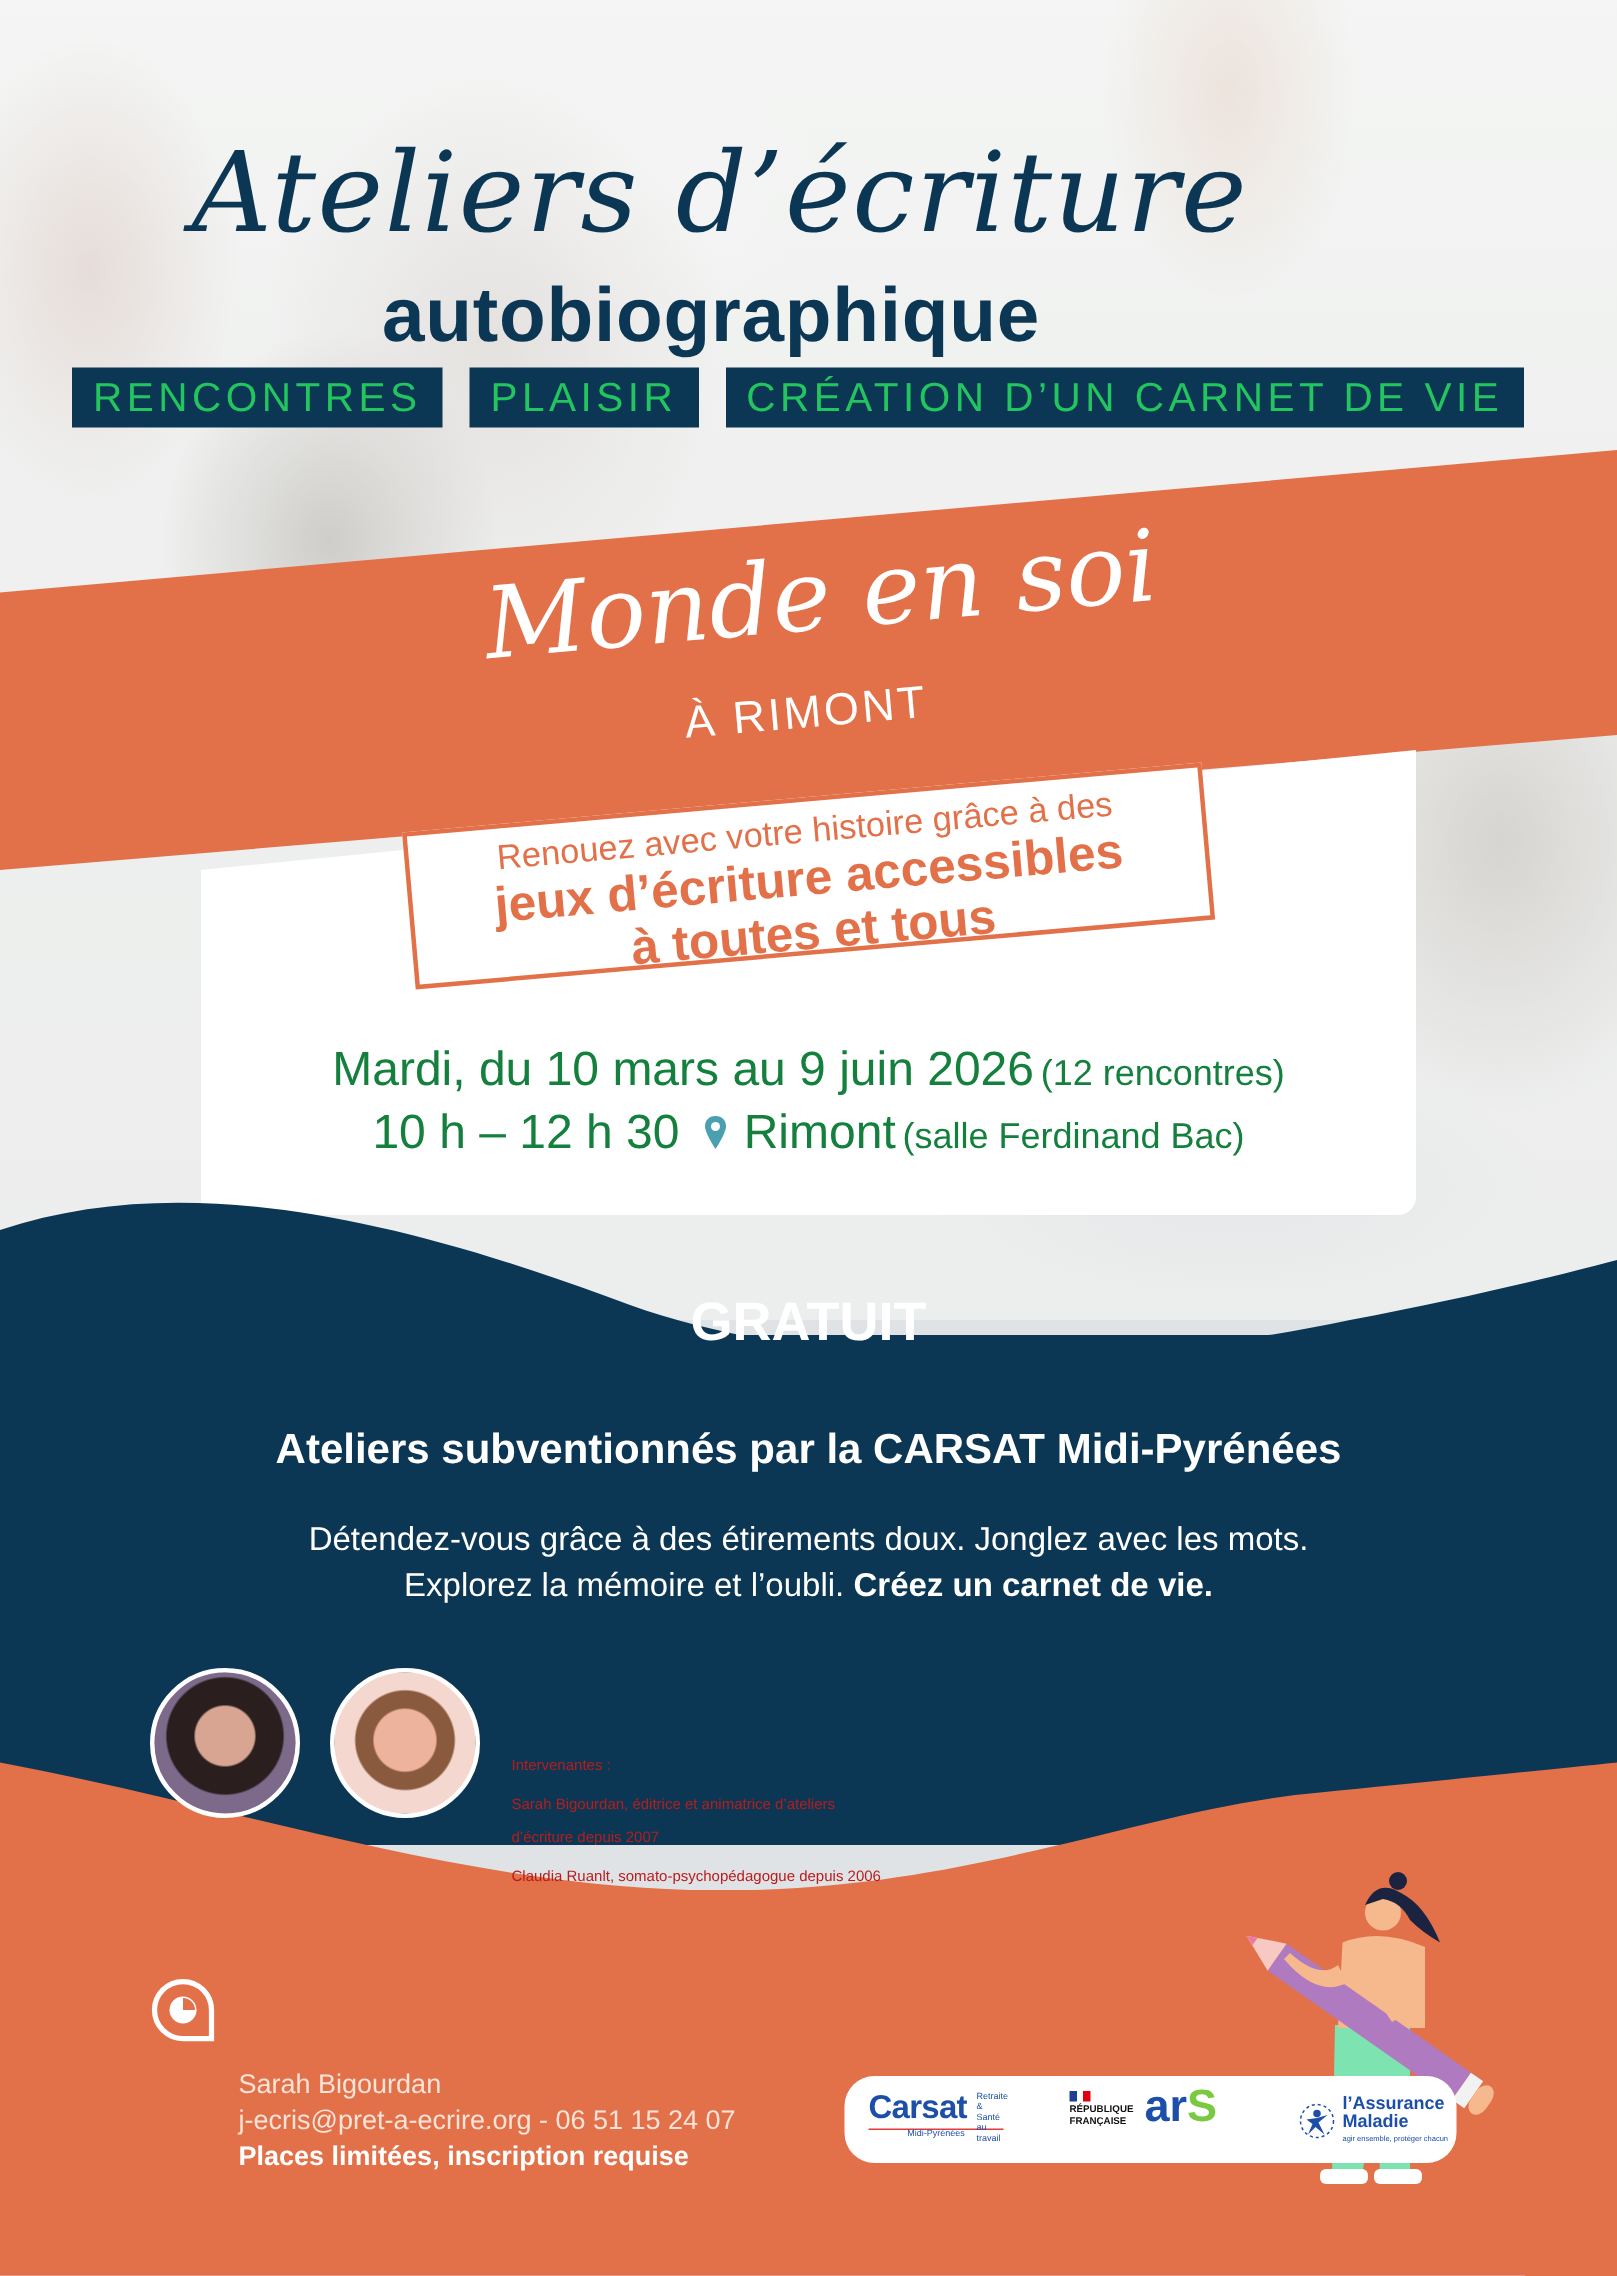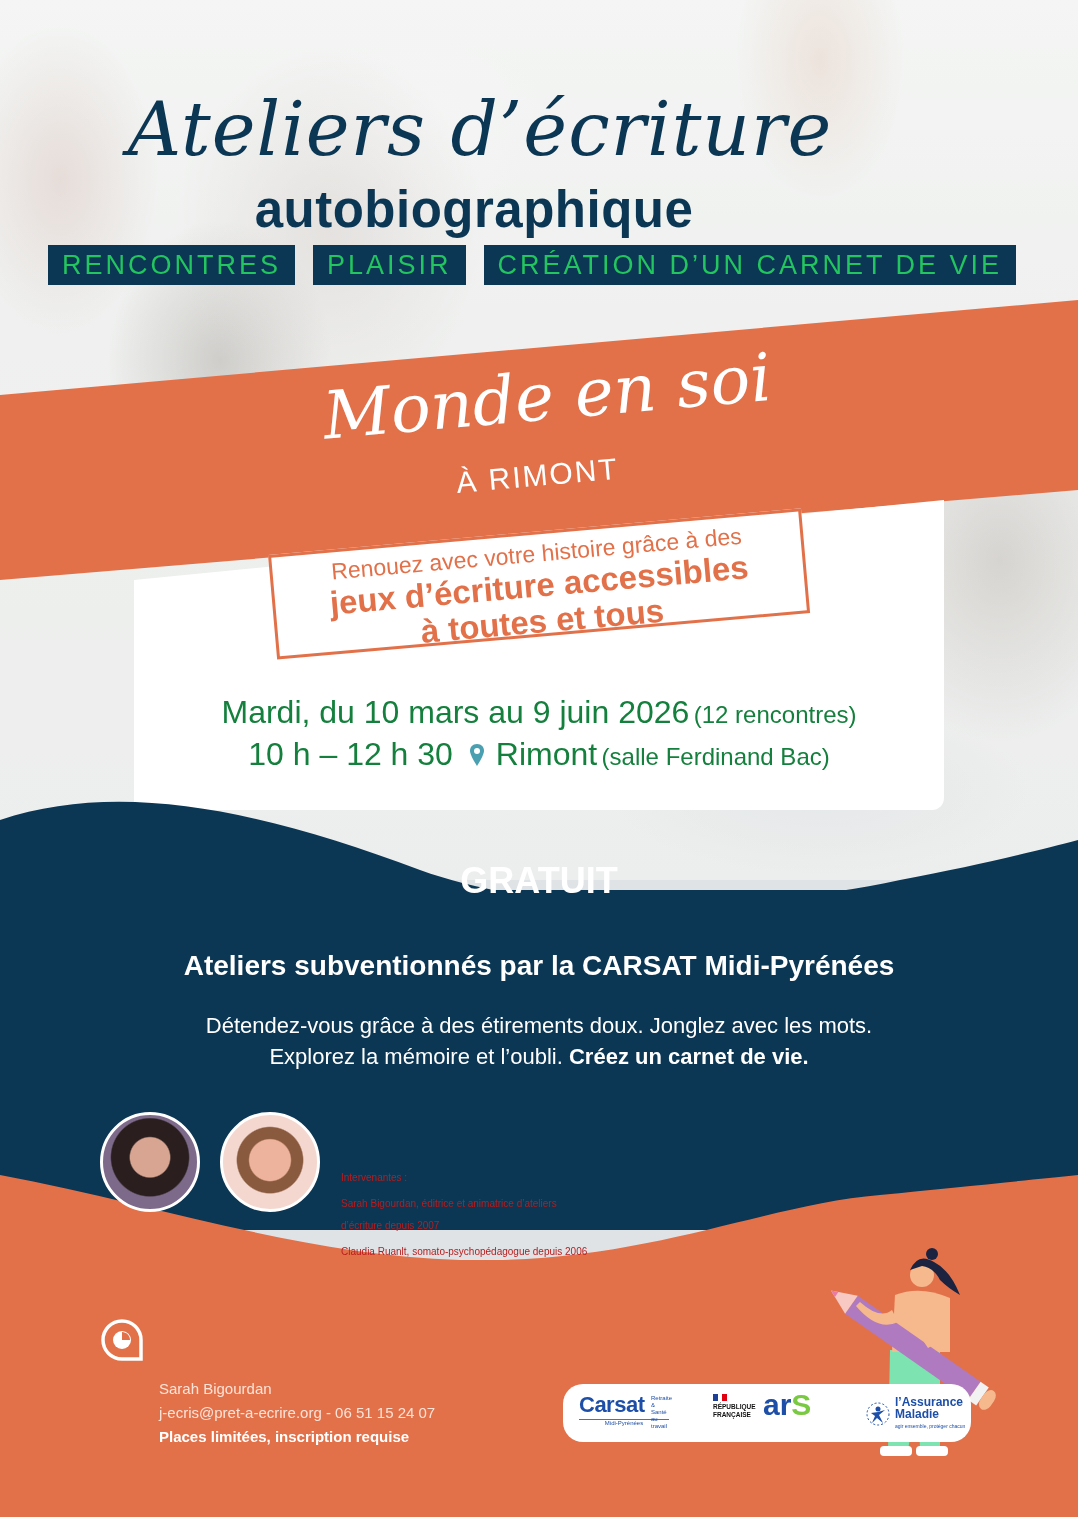--- a/index.html
+++ b/index.html
@@ -122,21 +122,21 @@
     .speakers .lbl { margin-bottom: 4px; }
     .speakers .p2 { margin-top: 4px; }
 
     
     .orange-wave { position: absolute; left: 0; top: 1165px; width: 1078px; }
     .orange-bottom { position: absolute; left: 0; top: 1260px; width: 1078px; height: 257px; background: #e2714a; }
 
     .brand { position: absolute; left: 100px; top: 1318px; display: flex; align-items: center; color: #ffffff; }
     .brand-logo { width: 44px; height: 44px; margin-right: 14px; }
     .brand-name { font-size: 36px; letter-spacing: 2px; }
-    .contact { position: absolute; left: 159px; top: 1377px; color: #fbe3d8; font-size: 15px; line-height: 24px; }
+    .contact { position: absolute; left: 159px; top: 1377px; color: #fbe3d8; font-size: 18px; line-height: 24px; }
     .contact .strong { color: #ffffff; font-weight: bold; }
 
     .logos {
       position: absolute; left: 563px; top: 1384px; width: 408px; height: 58px;
       background: #ffffff; border-radius: 20px;
     }
     .logo-carsat { position: absolute; left: 16px; top: 8px; }
     .carsat-word { font-size: 22px; font-weight: bold; color: #1d4fa8; letter-spacing: -0.5px; }
     .carsat-side { position: absolute; left: 72px; top: 3px; font-size: 6px; color: #1d4fa8; line-height: 7px; }
     .carsat-sub { font-size: 6px; color: #1d4fa8; text-align: center; border-top: 1px solid #e23b3b; margin-top: 1px; width: 90px; }

